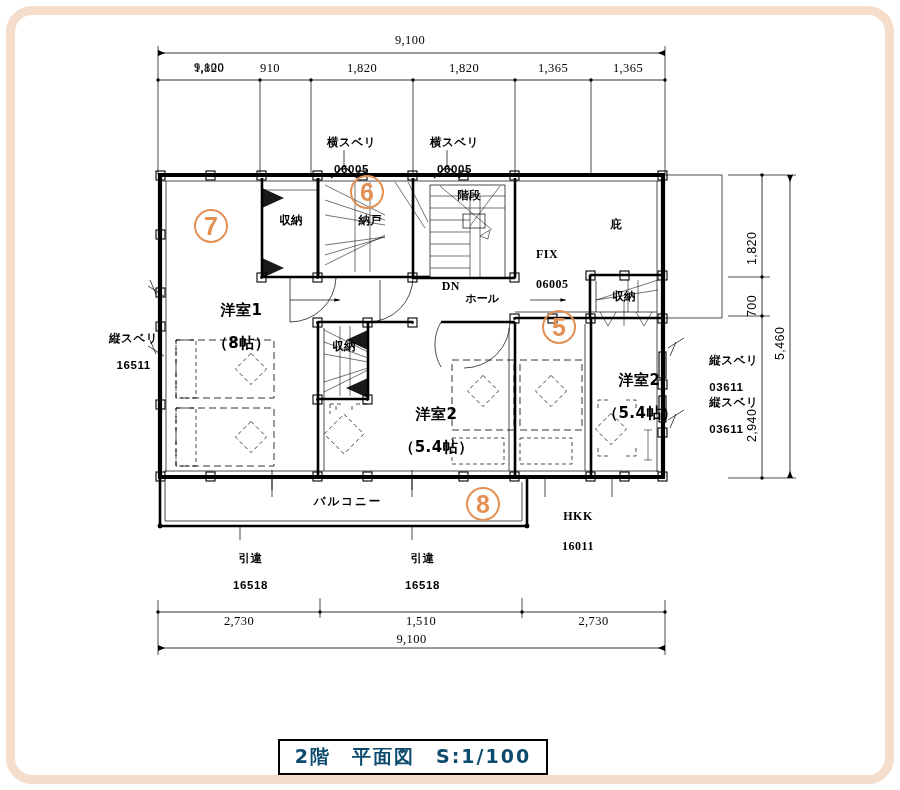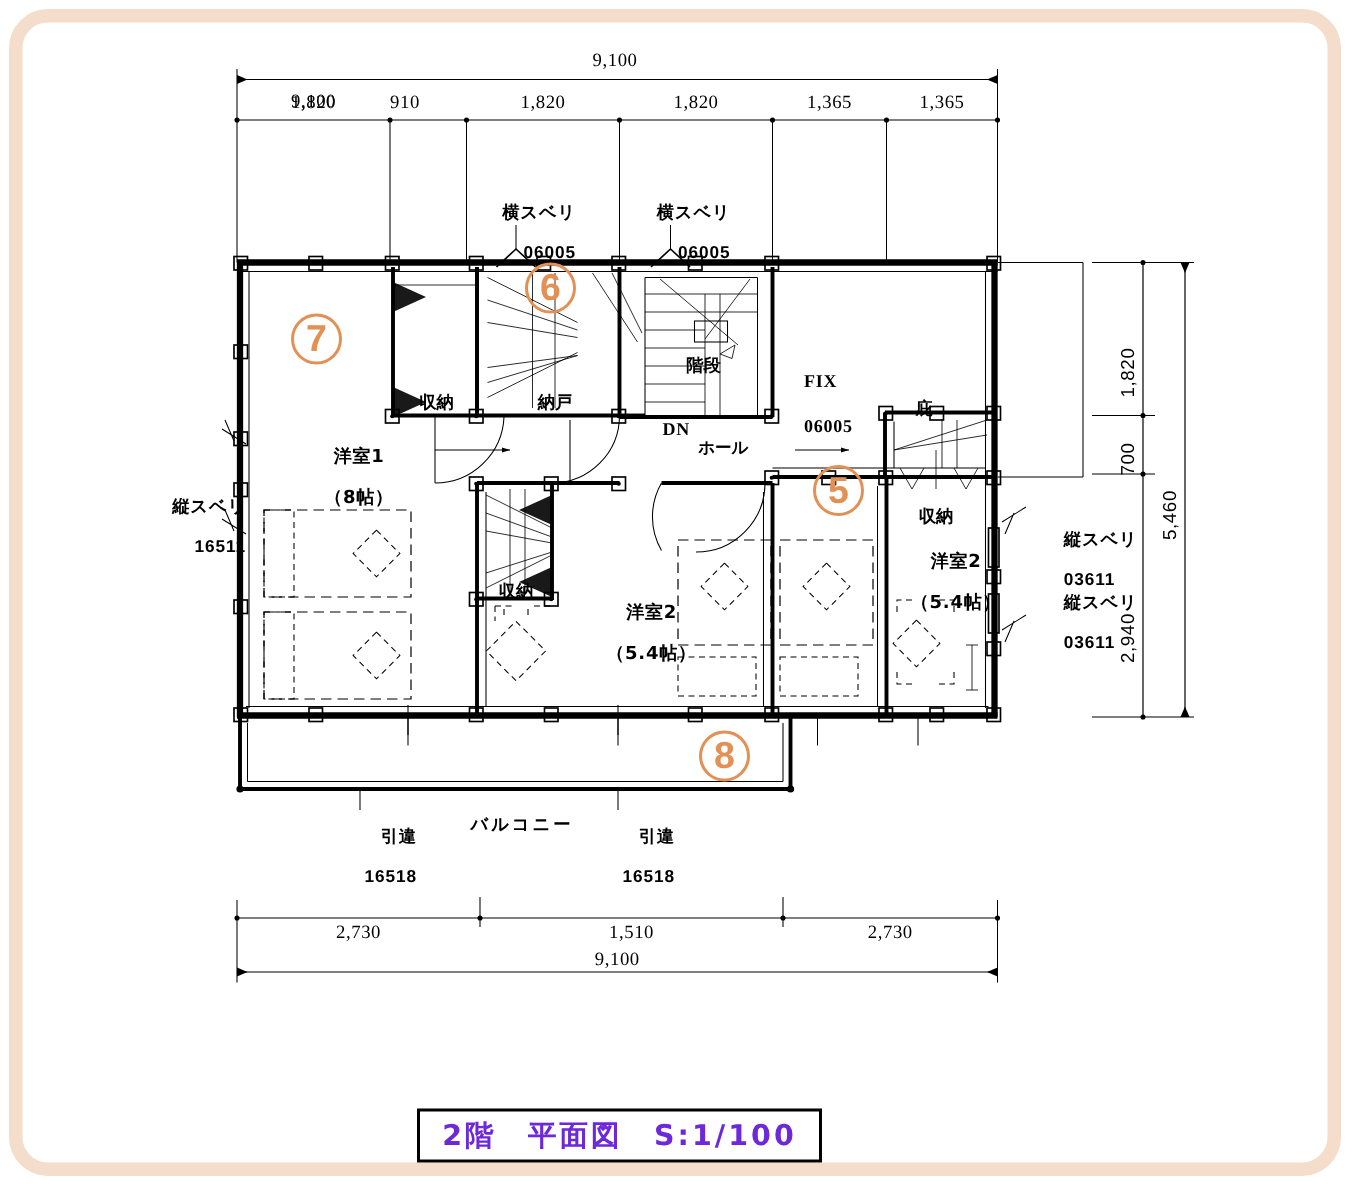--- a/index.html
+++ b/index.html
@@ -56,44 +56,43 @@
   }
   .lbl.dim-v {
     font-family: "Liberation Sans", "DejaVu Sans", sans-serif;
     font-size: 12.5px;
     letter-spacing: 0.4px;
     writing-mode: vertical-rl;
     text-orientation: sideways;
     transform: rotate(180deg);
   }
   .lbl.room {
-    font-size: 12px;
+    font-size: 15px;
     font-weight: 700;
     text-align: center;
     letter-spacing: 0.5px;
   }
   .lbl.small-ja {
     font-size: 11.5px;
     font-weight: 700;
     text-align: center;
     letter-spacing: 0px;
     line-height: 1.15;
-    margin-top: 48px;
   }
   .lbl.tiny-ja {
     font-size: 11px;
     font-weight: 700;
     text-align: right;
     line-height: 1.18;
   }
   .lbl.code {
     font-family: "Liberation Sans", "DejaVu Sans", sans-serif;
     font-size: 11.5px;
     font-weight: 700;
-    text-align: right;
+    text-align: center;
     line-height: 1.2;
     letter-spacing: 0.6px;
   }
   .lbl.mono-code {
     font-family: Liberation Serif, serif;
     font-size: 12px;
     font-weight: 700;
     text-align: center;
     line-height: 1.25;
     letter-spacing: 0.5px;
@@ -128,21 +127,21 @@
     display: flex;
     align-items: center;
     justify-content: center;
     background: #fff;
   }
   .title-block .title-text {
     font-family: "DejaVu Sans", "Liberation Sans", sans-serif;
     font-size: 19px;
     font-weight: 700;
     letter-spacing: 2px;
-    color: #6d28d9;
+    color: #0c4a6e;
   }
 </style>
 </head>
 <body>
 
 <div id="page">
 
   <div class="page-frame"></div>
 
   <div class="plan-stage">
@@ -520,20 +519,24 @@
   <div class="lbl code" style="left:694px; top:382px; width:76px; text-align:left;">
     <span>縦スベリ</span><br>
     <span>03611</span>
   </div>
 
   <div class="lbl mono-code" style="left:522px; top:232px; width:70px; text-align:left;">
     <span>FIX</span><br>
     <span>06005</span>
   </div>
 
+  <div class="lbl mono-code" style="left:536px; top:494px; width:70px;">
+    <span>HKK</span><br>
+    <span>16011</span>
+  </div>
 
   <div class="lbl code" style="left:208px; top:538px; width:70px;">
     <span>引違</span><br>
     <span>16518</span>
   </div>
   <div class="lbl code" style="left:380px; top:538px; width:70px;">
     <span>引違</span><br>
     <span>16518</span>
   </div>
 

